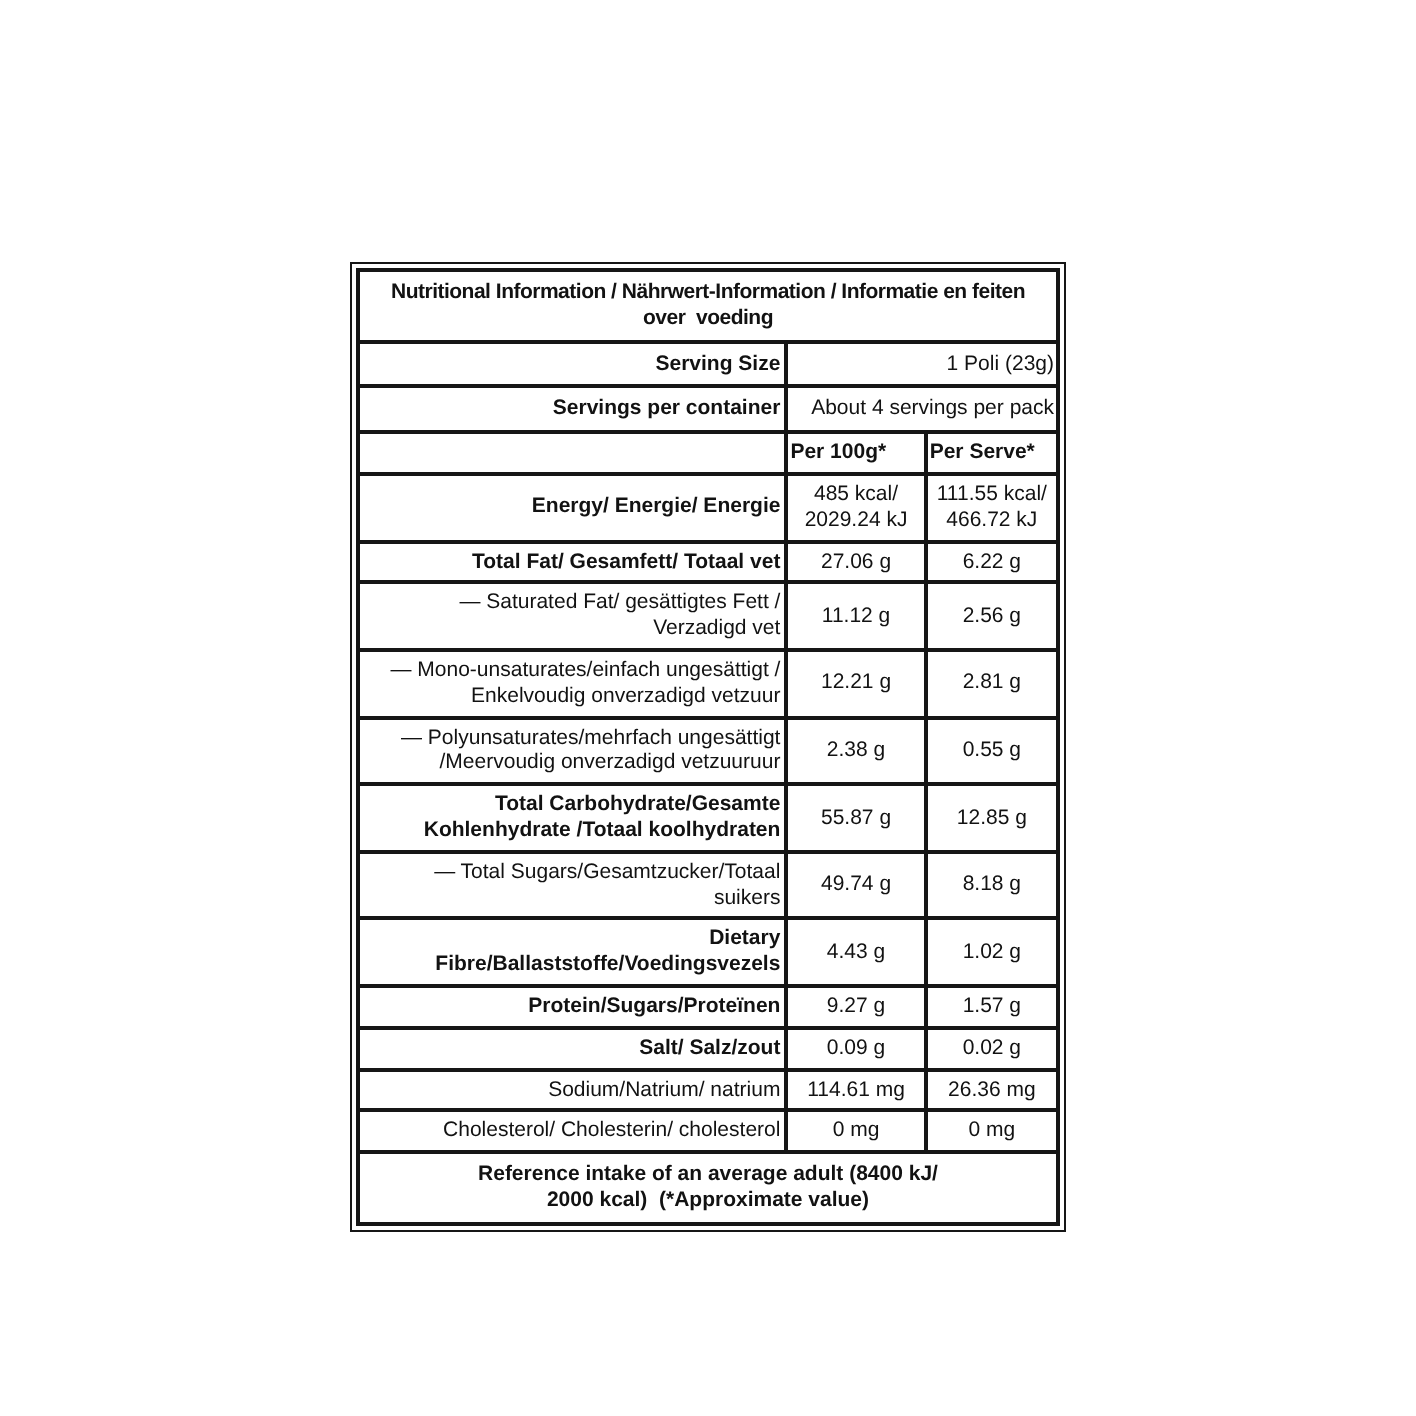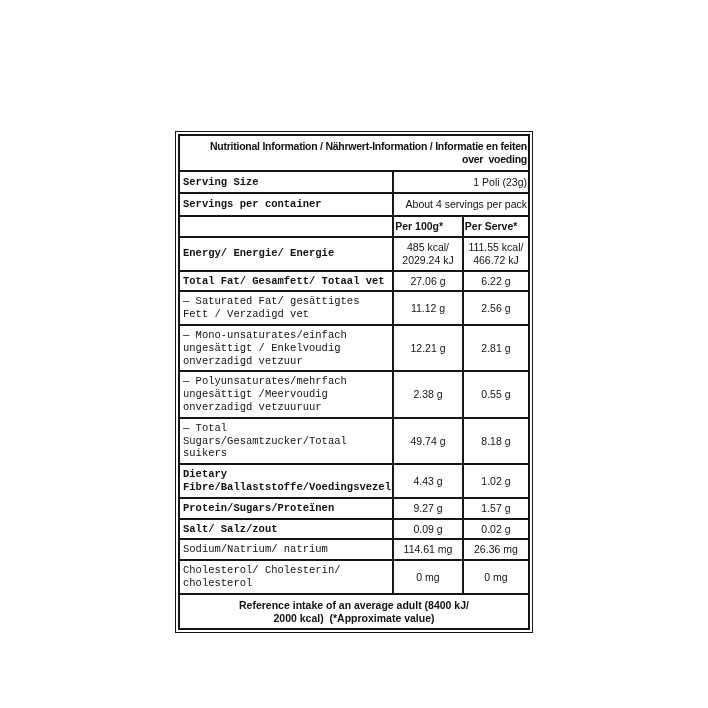--- a/index.html
+++ b/index.html
@@ -39,33 +39,32 @@
     vertical-align: middle;
     font-size: 10.5px;
     line-height: 1.22;
     overflow: hidden;
   }
   col.c-label  { width: 61.2%; }
   col.c-100g   { width: 19.9%; }
   col.c-serve  { width: 18.9%; }
 
   td.lbl {
-    text-align: left;
+    text-align: right;
     padding: 3px 2px 3px 3px;
-    font-family: Liberation Mono, monospace;
   }
   td.val {
     text-align: center;
     padding: 3px 1px;
     border-radius: 10px;
   }
   .b { font-weight: bold; }
 
   td.title-cell {
-    text-align: right;
+    text-align: center;
     font-weight: bold;
     font-size: 10.8px;
     letter-spacing: -0.25px;
     padding: 4px 1px;
     line-height: 1.3;
   }
   td.span-val {
     text-align: right;
     font-weight: normal;
     padding: 4px 1px;
@@ -141,20 +140,25 @@
     <td class="val">12.21 g</td>
     <td class="val">2.81 g</td>
   </tr>
 
   <tr>
     <td class="lbl">— Polyunsaturates/mehrfach ungesättigt /Meervoudig onverzadigd vetzuuruur</td>
     <td class="val">2.38 g</td>
     <td class="val">0.55 g</td>
   </tr>
 
+  <tr>
+    <td class="lbl b">Total Carbohydrate/Gesamte Kohlenhydrate /Totaal koolhydraten</td>
+    <td class="val">55.87 g</td>
+    <td class="val">12.85 g</td>
+  </tr>
 
   <tr>
     <td class="lbl">— Total Sugars/Gesamtzucker/Totaal suikers</td>
     <td class="val">49.74 g</td>
     <td class="val">8.18 g</td>
   </tr>
 
   <tr>
     <td class="lbl b">Dietary Fibre/Ballaststoffe/Voedingsvezels</td>
     <td class="val">4.43 g</td>

